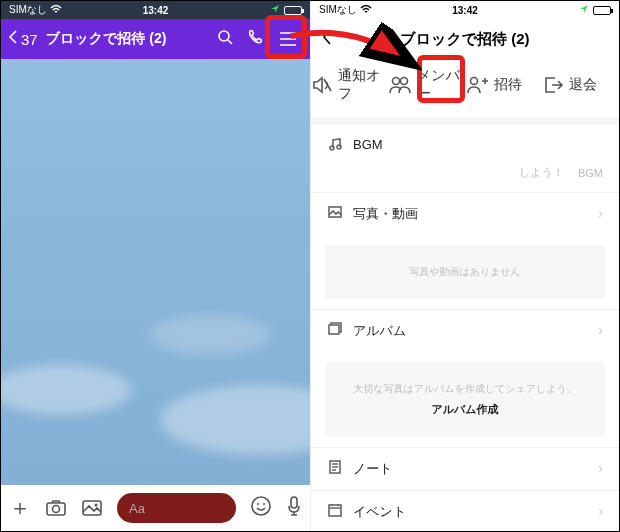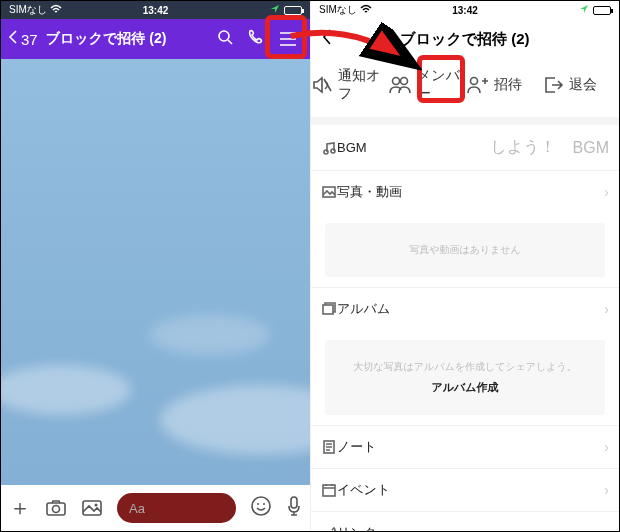--- a/index.html
+++ b/index.html
@@ -134,30 +134,31 @@
     pointer-events:none;
     z-index:10;
   }
 
   
   .sep { height:8px; background:#f5f5f5;}
   .menu {
     flex:1; overflow:hidden; display:flex; flex-direction:column;
   }
   .row {
-    padding: 12px 10px;
-    display:flex; align-items:center;
+    padding: 12px 16px;
+    display:flex; align-items:flex-start;
+    gap:10px;
     font-size:13px;
     color:#222;
     border-top:1px solid #f0f0f0;
   }
   .row:first-child { border-top:none;}
   .row .ricon { width:16px; color:#666; display:flex; align-items:center; justify-content:center;}
   .row .rlabel { flex:1;}
-  .row .rright { color:#bbb; font-size:16px; display:flex; align-items:center; gap:4px;}
+  .row .rright { color:#bbb; font-size:11px; display:flex; align-items:center; gap:4px;margin-top:28px;}
   .row .chev { color:#ccc; font-size:14px;}
   .placeholder {
     background:#f7f7f7; color:#bdbdbd; font-size:10px;
     text-align:center; padding: 20px 10px;
     margin: 10px 14px; border-radius:3px;
   }
   .placeholder .strong { color:#222; font-weight:700; font-size:11px; display:block; margin-top:6px;}
 
   svg { stroke: currentColor; fill:none; stroke-width:1.6; }
 </style>

